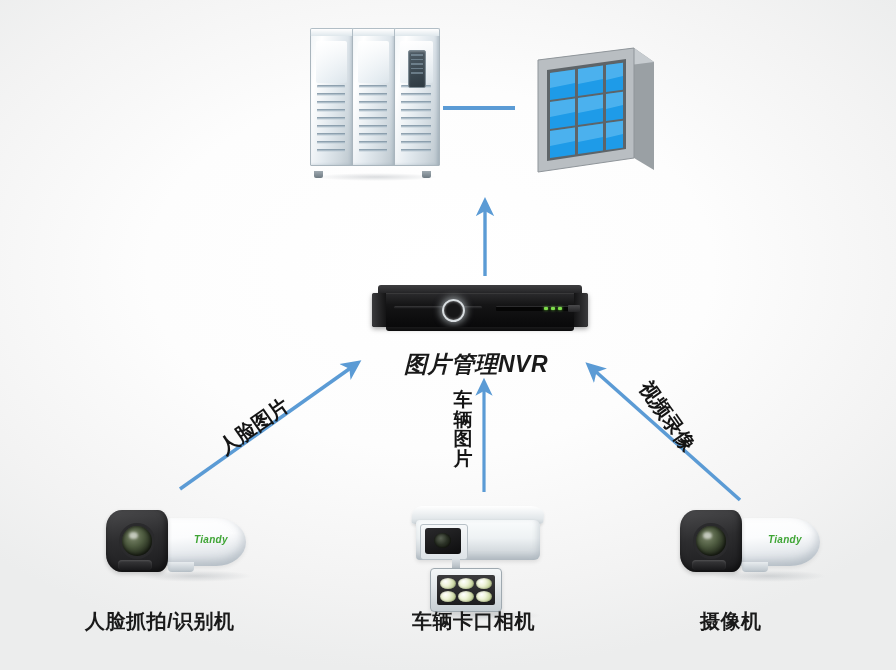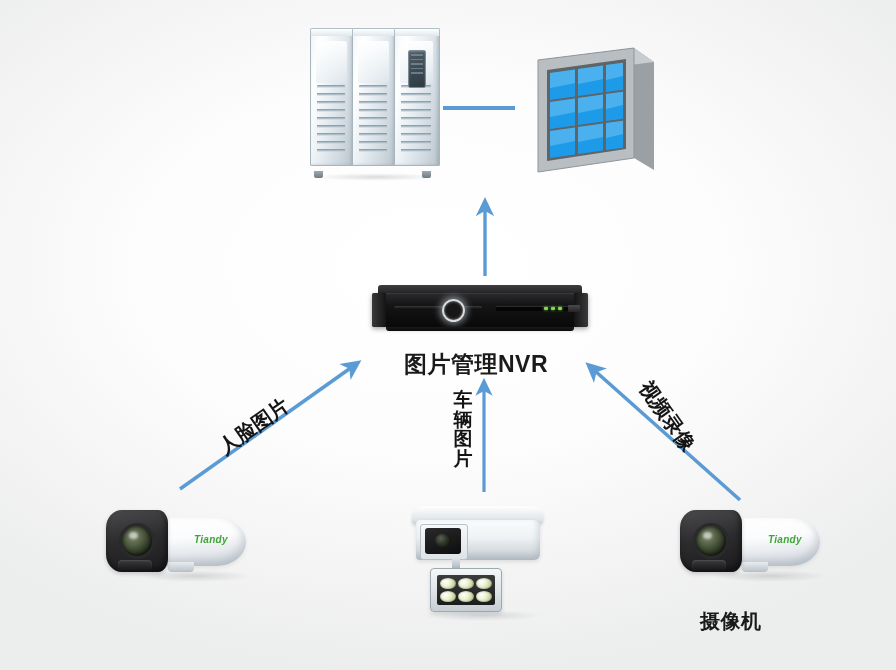--- a/index.html
+++ b/index.html
@@ -331,21 +331,21 @@
     <div class="nvr-ring"></div>
     <div class="nvr-leds">
         <i></i>
         <i></i>
         <i></i>
       </div>
     <div class="nvr-btn"></div>
     <div class="nvr-feet"></div>
   </div>
 
-  <div class="lbl lbl-nvr" style="left:404px;top:349px;">图片管理NVR</div>
+  <div class="lbl lbl-nvr" style="left:404px;top:349px;font-style:italic;">图片管理NVR</div>
 
   <div class="lbl-rot" style="left:214px;top:413px;transform:rotate(-35deg);">人脸图片</div>
 
   <div class="lbl-vert" style="left:452px;top:390px;">
     <span>车</span>
     <span>辆</span>
     <span>图</span>
     <span>片</span>
   </div>
 
@@ -354,39 +354,41 @@
   <div class="bullet" style="left:98px;top:500px;">
     <div class="b-body"></div>
     <div class="b-mount"></div>
     <div class="b-hood">
       <div class="b-lensring"></div>
       <div class="b-ir"></div>
     </div>
     <div class="b-brand">Tiandy</div>
     <div class="b-shadow"></div>
   </div>
+  <div class="lbl lbl-bottom" style="left:85px;top:608px;">人脸抓拍/识别机</div>
 
   <div class="anpr" style="left:400px;top:498px;">
     <div class="a-shield"></div>
     <div class="a-box"></div>
     <div class="a-front"></div>
     <div class="a-lens"></div>
     <div class="a-bracket"></div>
     <div class="a-led">
       <div class="a-ledface">
           <i></i>
           <i></i>
           <i></i>
           <i></i>
           <i></i>
           <i></i>
         </div>
     </div>
     <div class="a-shadow"></div>
   </div>
+  <div class="lbl lbl-bottom" style="left:412px;top:608px;">车辆卡口相机</div>
 
   <div class="bullet" style="left:672px;top:500px;">
     <div class="b-body"></div>
     <div class="b-mount"></div>
     <div class="b-hood">
       <div class="b-lensring"></div>
       <div class="b-ir"></div>
     </div>
     <div class="b-brand">Tiandy</div>
     <div class="b-shadow"></div>

